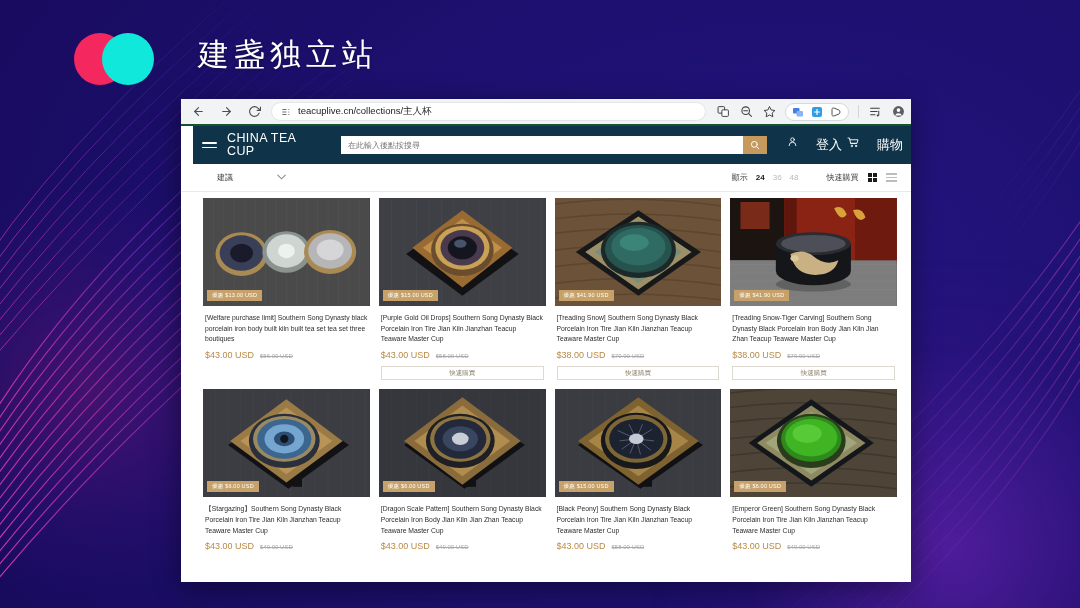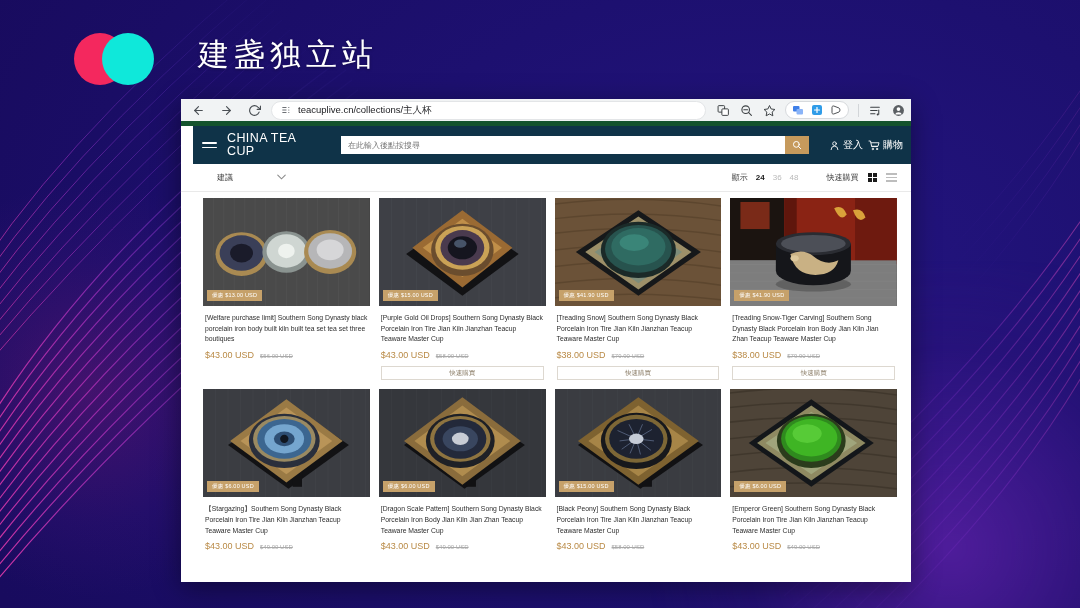--- a/index.html
+++ b/index.html
@@ -56,21 +56,21 @@
     position: absolute; left: 181px; top: 99px;
     width: 730px; height: 483px;
     background: #ffffff;
     overflow: hidden;
     box-shadow: 0 6px 26px rgba(0,0,0,0.42);
   }
   .chrome-bar {
     height: 27px; background: #f1f3f4;
     display: flex; align-items: center;
     padding: 0 6px; gap: 6px;
-    border-bottom: 5px solid #14532d;
+    border-bottom: 2px solid #14532d;
   }
   .nav-btn {
     width: 22px; height: 22px; border-radius: 50%;
     display: flex; align-items: center; justify-content: center;
     color: #4a4f54; font-size: 13px; flex: 0 0 auto;
   }
   .omnibox {
     flex: 1 1 auto; height: 19px;
     background: #ffffff; border-radius: 10px;
     display: flex; align-items: center;
@@ -114,21 +114,21 @@
     flex: 1 1 auto; background: #ffffff; border: none;
     font-size: 8px; color: #7d7d7d; padding: 0 7px;
     font-family: "Liberation Sans", sans-serif;
   }
   .search-btn {
     width: 24px; background: #c69a5c; border: none;
     display: flex; align-items: center; justify-content: center;
     color: #fff; cursor: pointer;
   }
   .header-actions { display: flex; align-items: center; gap: 5px; margin-left: 10px; flex: 0 0 auto; }
-  .hact { display: flex; align-items: center; gap: 3px; color: #fff; font-size: 10px; }
+  .hact { display: flex; gap: 18px; color: #fff; font-size: 13px; }
 
   
   .toolbar {
     height: 28px; border-bottom: 1px solid #e9e9e9;
     display: flex; align-items: center;
     padding: 0 14px 0 36px; background: #fff;
   }
   .sortby {
     display: flex; align-items: center; gap: 44px;
     font-size: 8px; color: #3d3d3d;

